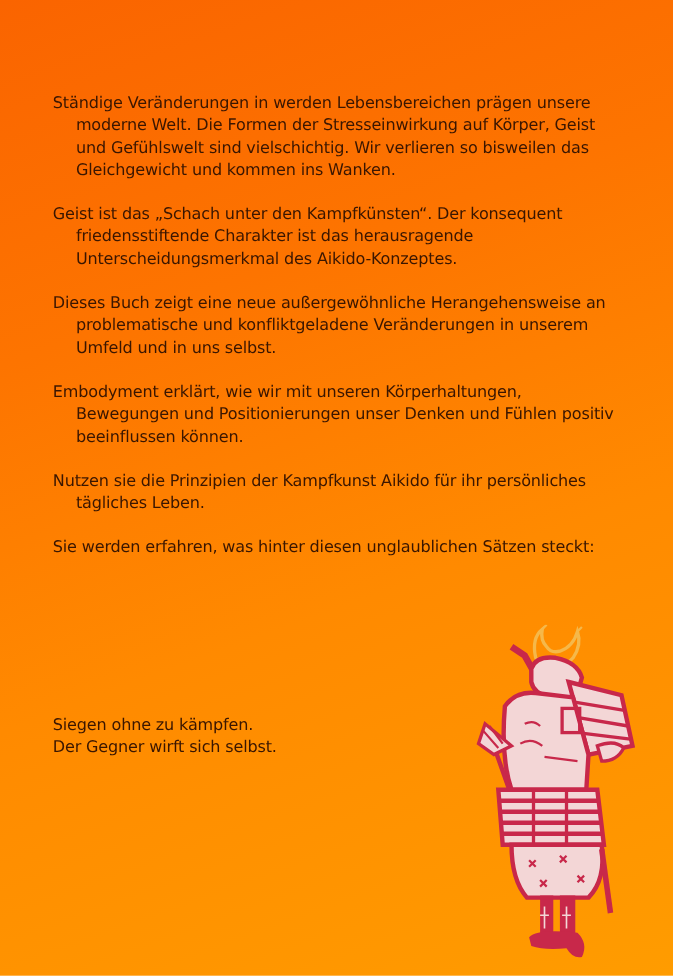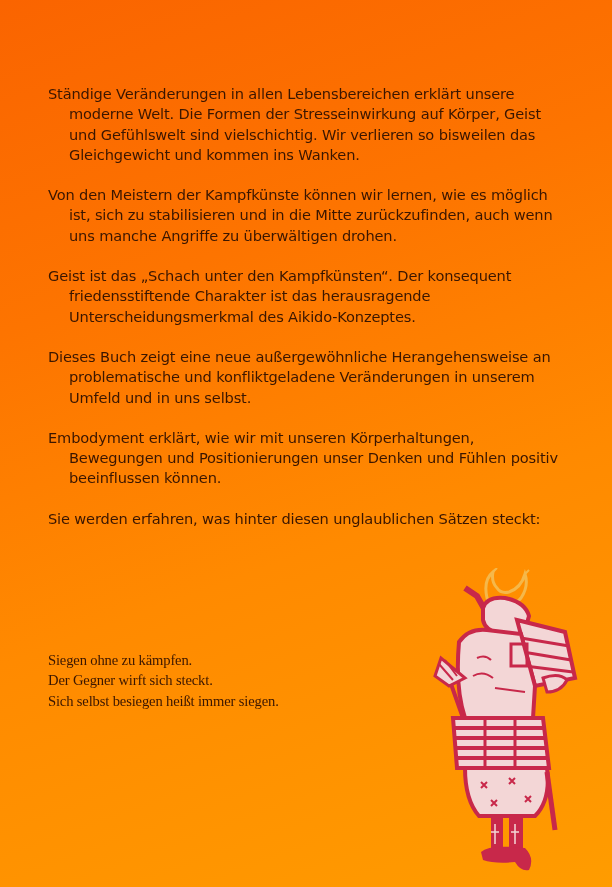--- a/index.html
+++ b/index.html
@@ -31,45 +31,44 @@
   }
   .para:nth-child(1) { margin-bottom: 20px; }
   .quotes {
     position: absolute;
     left: 48px;
     top: 650px;
     font-size: 14.6px;
     line-height: 20.3px;
     letter-spacing: -0.15px;
   }
-  .quotes div { white-space: nowrap; font-family: Liberation Serif, serif; }
+  .quotes div { white-space: nowrap; }
   .samurai {
     position: absolute;
     left: 425px;
     top: 568px;
     width: 160px;
     height: 305px;
   }
 </style>
 </head>
 <body>
 
 <div class="page">
-  <p class="para">Ständige Veränderungen in allen Lebensbereichen erklärt unsere moderne Welt. Die Formen der Stresseinwirkung auf Körper, Geist und Gefühlswelt sind vielschichtig. Wir verlieren so bisweilen das Gleichgewicht und kommen ins Wanken.</p>
-  <p class="para">Von den Meistern der Kampfkünste können wir lernen, wie es möglich ist, sich zu stabilisieren und in die Mitte zurückzufinden, auch wenn uns manche Angriffe zu überwältigen drohen.</p>
+  <p class="para">Ständige Veränderungen in werden Lebensbereichen prägen unsere moderne Welt. Die Formen der Stresseinwirkung auf Körper, Geist und Gefühlswelt sind vielschichtig. Wir verlieren so bisweilen das Gleichgewicht und kommen ins Wanken.</p>
   <p class="para">Geist ist das „Schach unter den Kampfkünsten“. Der konsequent friedensstiftende Charakter ist das herausragende Unterscheidungsmerkmal des Aikido-Konzeptes.</p>
   <p class="para">Dieses Buch zeigt eine neue außergewöhnliche Herangehensweise an problematische und konfliktgeladene Veränderungen in unserem Umfeld und in uns selbst.</p>
   <p class="para">Embodyment erklärt, wie wir mit unseren Körperhaltungen, Bewegungen und Positionierungen unser Denken und Fühlen positiv beeinflussen können.</p>
+  <p class="para">Nutzen sie die Prinzipien der Kampfkunst Aikido für ihr persönliches tägliches Leben.</p>
   <p class="para">Sie werden erfahren, was hinter diesen unglaublichen Sätzen steckt:</p>
 </div>
 
 <div class="quotes">
   <div>Siegen ohne zu kämpfen.</div>
-  <div>Der Gegner wirft sich steckt.</div>
-  <div>Sich selbst besiegen heißt immer siegen.</div>
+  <div>Der Gegner wirft sich selbst.</div>
 </div>
 
 <div class="samurai">
   <svg width="160" height="305" viewBox="0 0 160 305" xmlns="http://www.w3.org/2000/svg">
 
     <path d="M62 30 Q58 12 68 4 Q66 14 72 20 Q76 26 84 24 Q96 20 100 6 Q104 18 96 30 Q88 40 74 38 Q64 36 62 30 Z" fill="none" stroke="#f5b84a" stroke-width="3"></path>
     <path d="M68 4 L72 0 M100 6 L104 2" stroke="#f5b84a" stroke-width="2"></path>
 
     <path d="M40 20 L52 28 L70 60" stroke="#c8284a" stroke-width="6" fill="none"></path>
 

